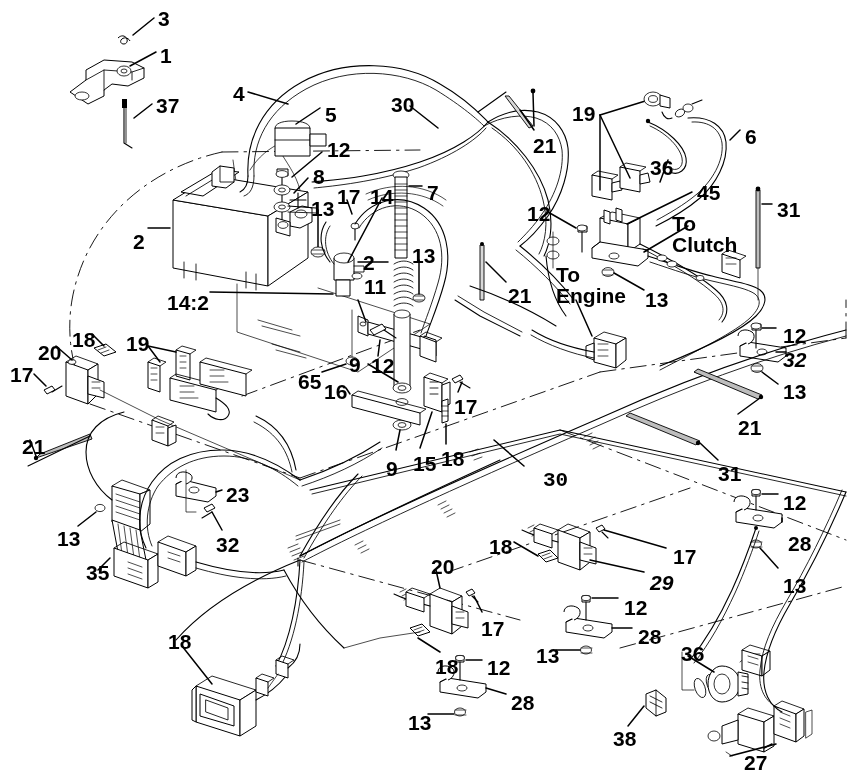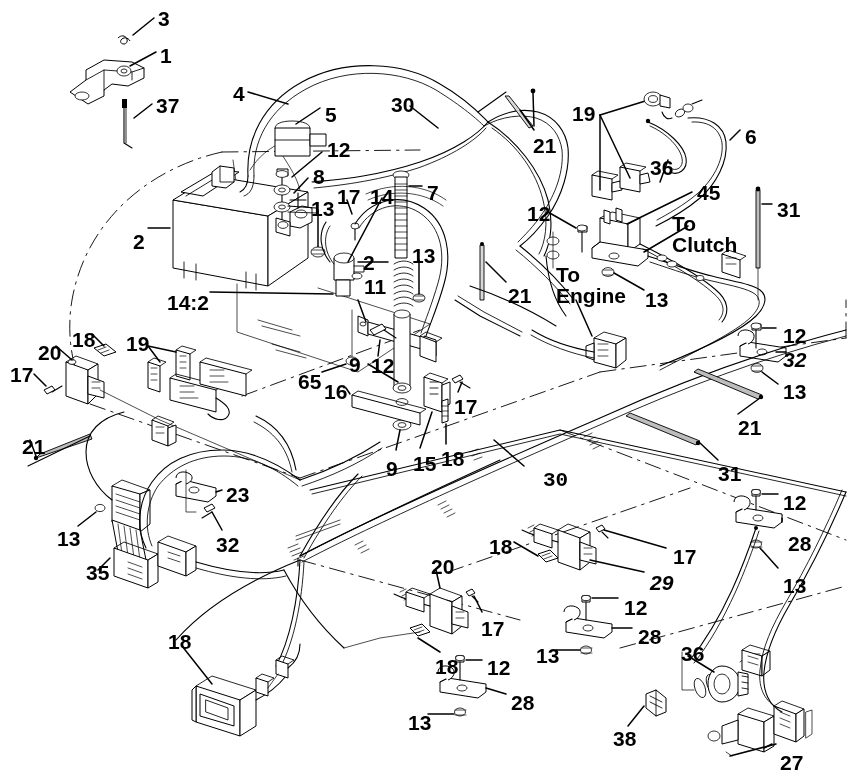--- a/index.html
+++ b/index.html
@@ -811,16 +811,16 @@
       <div class="cal" style="left: 481px; top: 618px;">17</div>
       <div class="cal" style="left: 168px; top: 631px;">18</div>
       <div class="cal" style="left: 638px; top: 626px;">28</div>
       <div class="cal" style="left: 681px; top: 643px;">36</div>
       <div class="cal" style="left: 536px; top: 645px;">13</div>
       <div class="cal" style="left: 435px; top: 656px;">18</div>
       <div class="cal" style="left: 487px; top: 657px;">12</div>
       <div class="cal" style="left: 511px; top: 692px;">28</div>
       <div class="cal" style="left: 613px; top: 728px;">38</div>
       <div class="cal" style="left: 408px; top: 712px;">13</div>
-      <div class="cal" style="left: 780px; top: 752px;">27</div>
+      <div class="cal" style="left: 744px; top: 752px;">27</div>
     </div>
 
 </div>
 
 </body></html>

